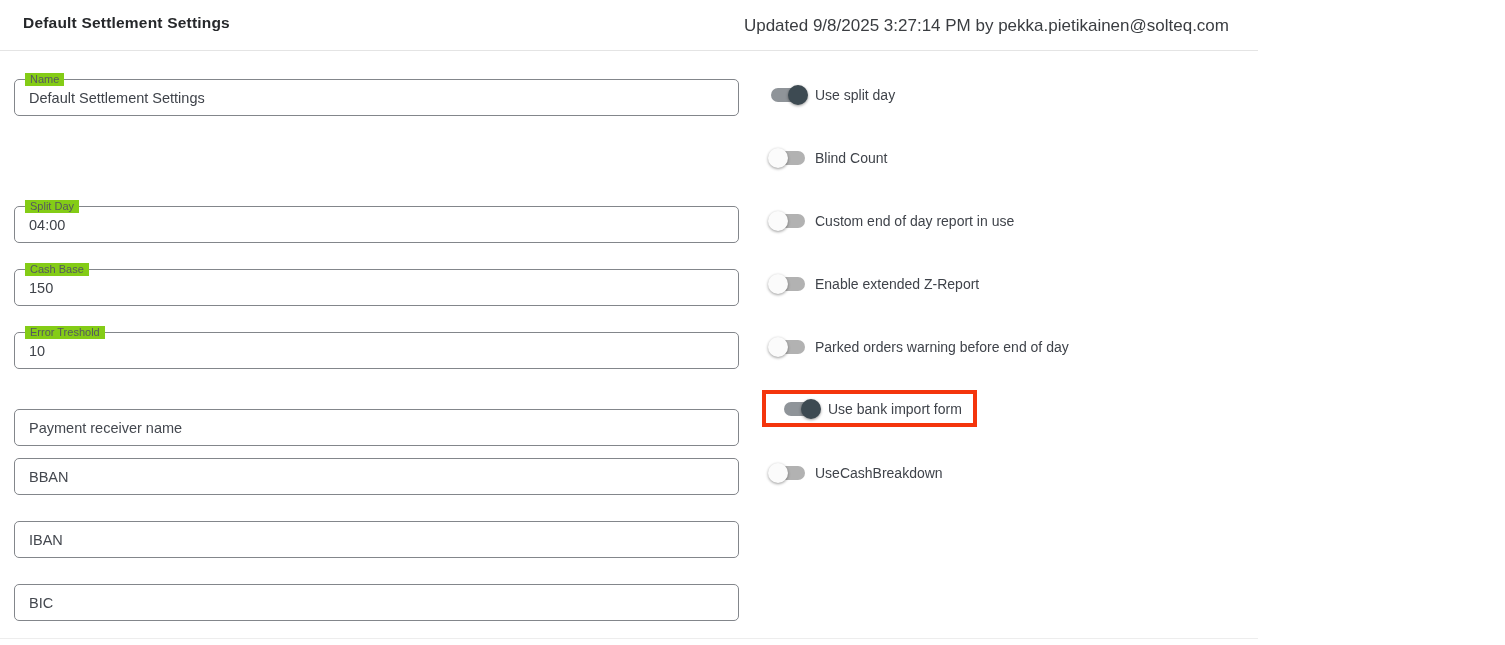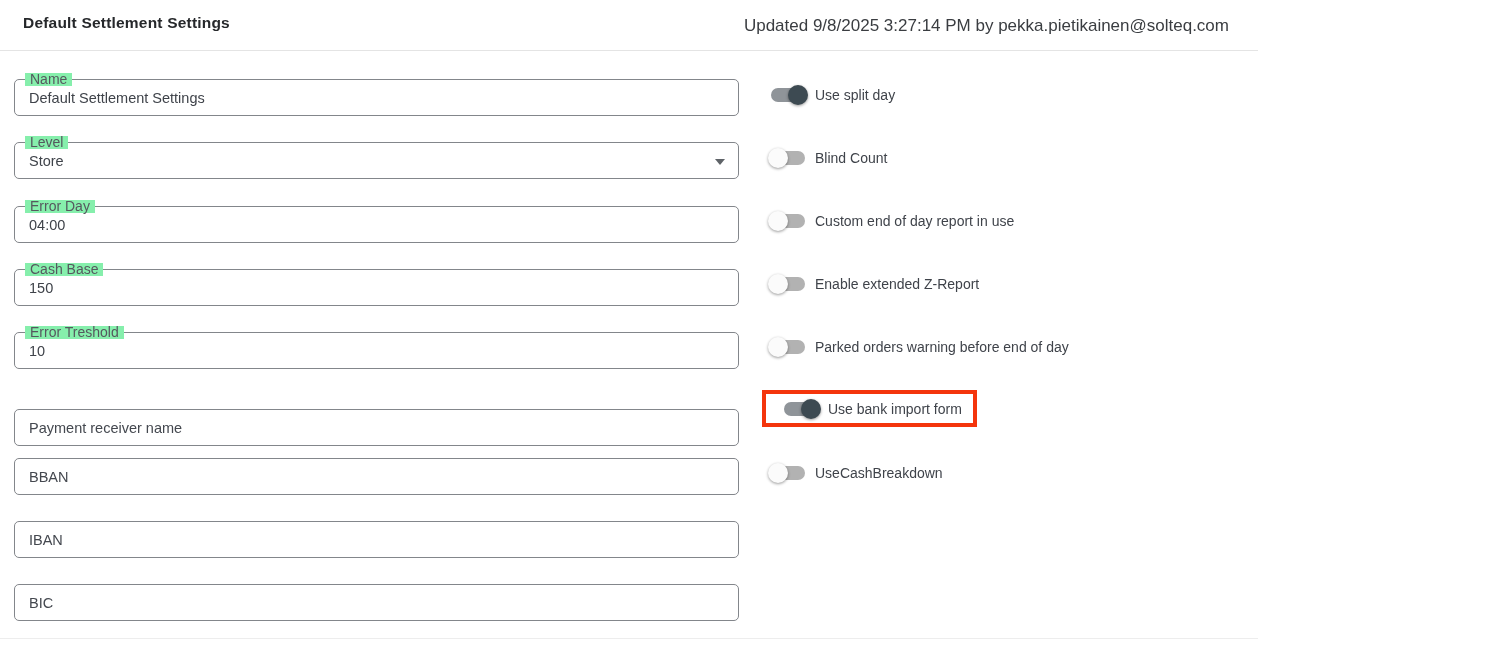--- a/index.html
+++ b/index.html
@@ -11,22 +11,22 @@
   .header { position:absolute; top:0; left:0; width:100%; height:51px; background:#fff; }
   .header .title { position:absolute; left:23px; top:14px; font-size:15.5px; font-weight:700;
     color:#26282b; letter-spacing:.2px; }
   .header .updated { position:absolute; right:29px; top:16px; font-size:17px; color:#3a3d41; }
   .header-divider { position:absolute; top:50px; left:0; width:100%; height:1px; background:#e4e4e4; }
   .bottom-divider { position:absolute; top:638px; left:0; width:100%; height:1px; background:#ededed; }
 
   
   .field { position:absolute; left:14px; width:725px; height:37px; background:#fff;
     border:1px solid #83868b; border-radius:5px; }
-  .field .float-label { position:absolute; top:-7px; left:10px; background:#86efac; padding:0 5px;
-    font-size:14px; color:#55585e; line-height:13px; }
+  .field .float-label { position:absolute; top:-7px; left:10px; background:#84cc16; padding:0 5px;
+    font-size:11px; color:#55585e; line-height:13px; }
   .field input, .field .select-value { width:100%; height:100%; border:none; outline:none;
     background:transparent; padding:0 36px 0 14px; font-size:14.5px; color:#3f434a;
     font-family:inherit; border-radius:5px; }
   .field .select-value { display:flex; align-items:center; padding-right:36px; cursor:pointer; }
   .field input::placeholder { color:#44484f; opacity:1; }
   .dd-arrow { position:absolute; right:13px; top:16px; width:0; height:0;
     border-left:5px solid transparent; border-right:5px solid transparent;
     border-top:6px solid #5f6368; }
   .f0{top:79px} .f1{top:142px} .f2{top:206px} .f3{top:269px} .f4{top:332px}
   .f5{top:409px} .f6{top:458px} .f7{top:521px} .f8{top:584px}
@@ -56,28 +56,23 @@
     <div class="title">Default Settlement Settings</div>
     <div class="updated">Updated 9/8/2025 3:27:14 PM by pekka.pietikainen@solteq.com</div>
   </div>
   <div class="header-divider"></div>
 
   <div class="field f0">
     <span class="float-label">Name</span>
     <input type="text" value="Default Settlement Settings" style="">
   </div>
 
-  <div class="field f1">
-    <span class="float-label">Level</span>
-    <div class="select-value">Store</div>
-    <span class="dd-arrow"></span>
-  </div>
 
   <div class="field f2">
-    <span class="float-label">Error Day</span>
+    <span class="float-label">Split Day</span>
     <input type="text" value="04:00" style="">
   </div>
 
   <div class="field f3">
     <span class="float-label">Cash Base</span>
     <input type="text" value="150" style="">
   </div>
 
   <div class="field f4">
     <span class="float-label">Error Treshold</span>

